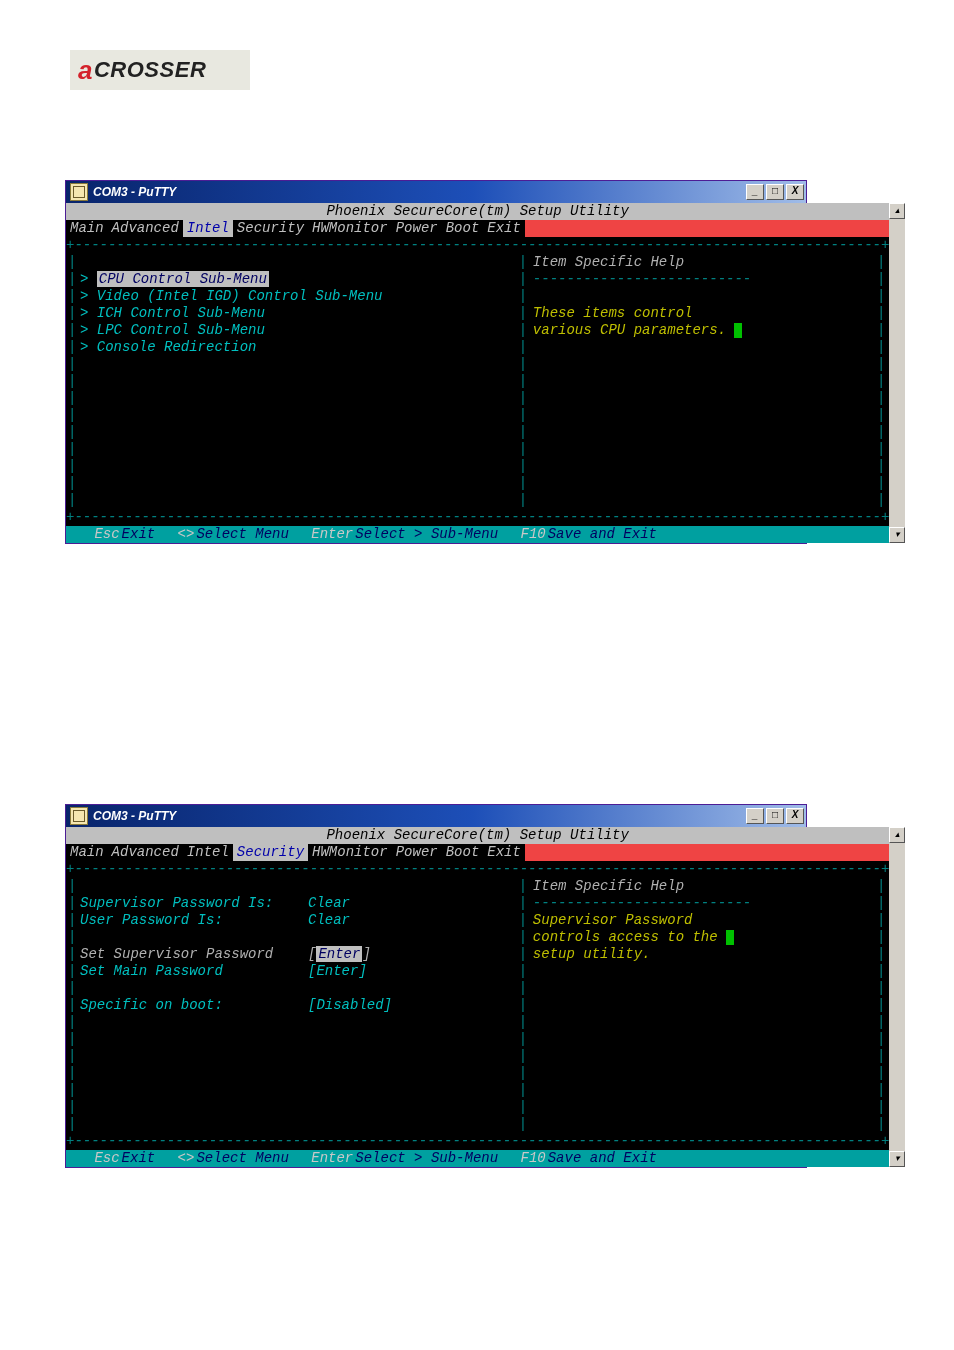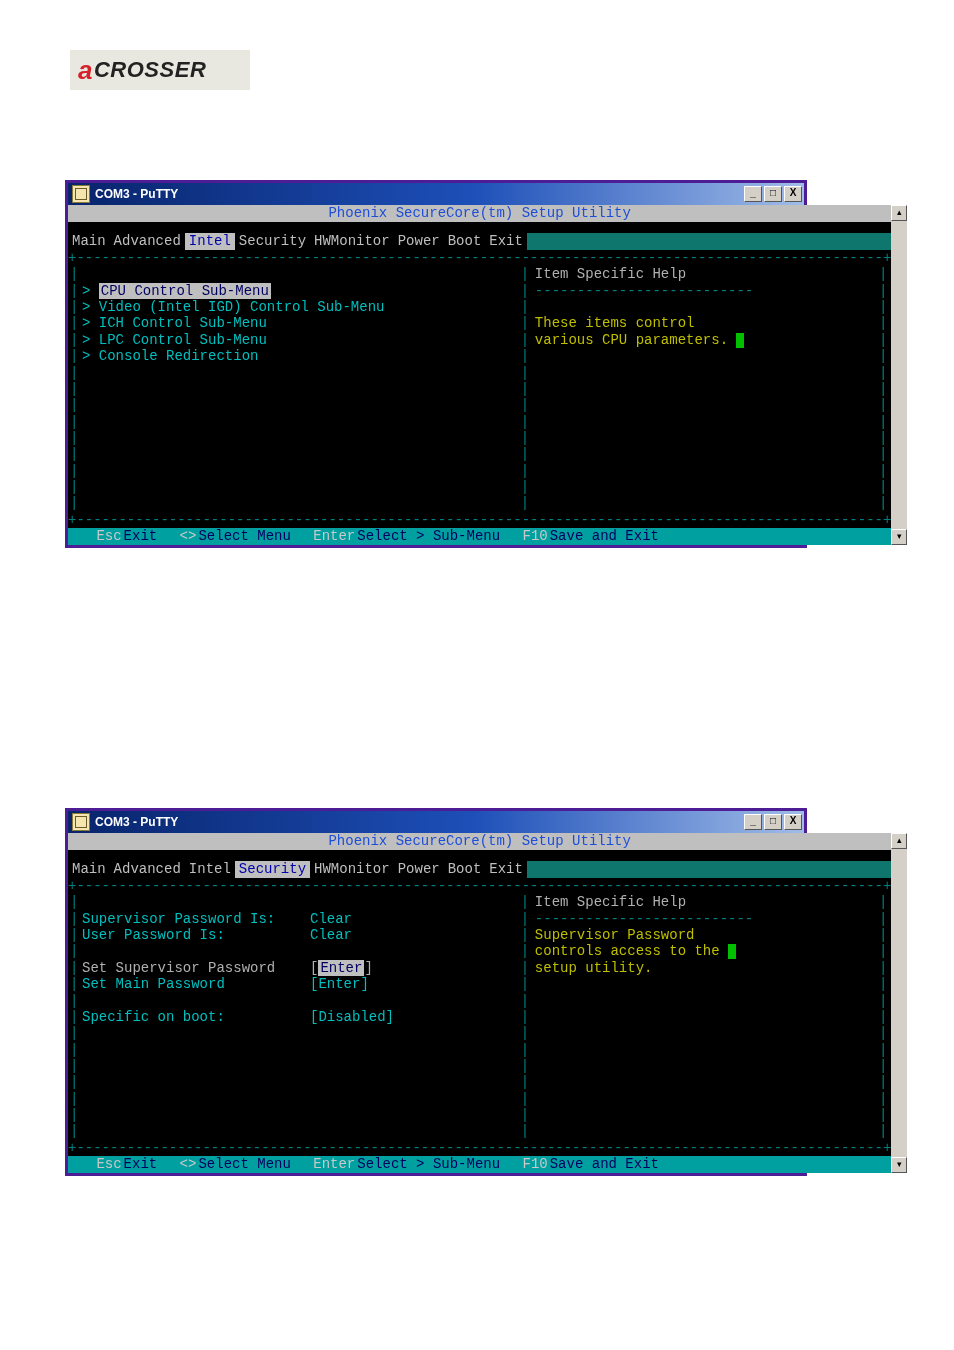--- a/index.html
+++ b/index.html
@@ -30,21 +30,22 @@
   .logo-a {
     color: #d4232c;
     font-size: 26px;
     font-weight: 900;
     margin-right: 1px;
   }
   .putty-window {
     margin: 90px 0 0 65px;
     width: 742px;
     box-sizing: border-box;
-    border: 3px solid #4c1d95;
+    border: 1px solid #4c1d95;
+    font-style: italic;
   }
   .putty-window.second {
     margin-top: 260px;
   }
   .titlebar {
     height: 22px;
     background: linear-gradient(90deg, #08246b 0%, #1d4fb8 55%, #a0bce8 100%);
     display: flex;
     align-items: center;
     padding: 0 2px 0 4px;
@@ -93,29 +94,28 @@
     line-height: 17px;
     color: #bfbf00;
     position: relative;
     padding: 0;
     height: 340px;
     display: flex;
     flex-direction: column;
   }
   .bios-title {
     background: #bfbfbf;
-    color: #1d4ed8;
+    color: #000000;
     text-align: center;
     padding: 0;
   }
   .tabs-row {
     display: flex;
     white-space: pre;
-    background: #0f766e;
-    margin-top: 11px;
+    background: #ef4444;
   }
   .tabs-row span { padding: 0 4px; }
   .tab-item {
     background: #000;
     color: #bfbfbf;
     padding: 0 12px 0 12px;
   }
   .tab-active {
     background: #bfbfbf;
     color: #0000aa;

